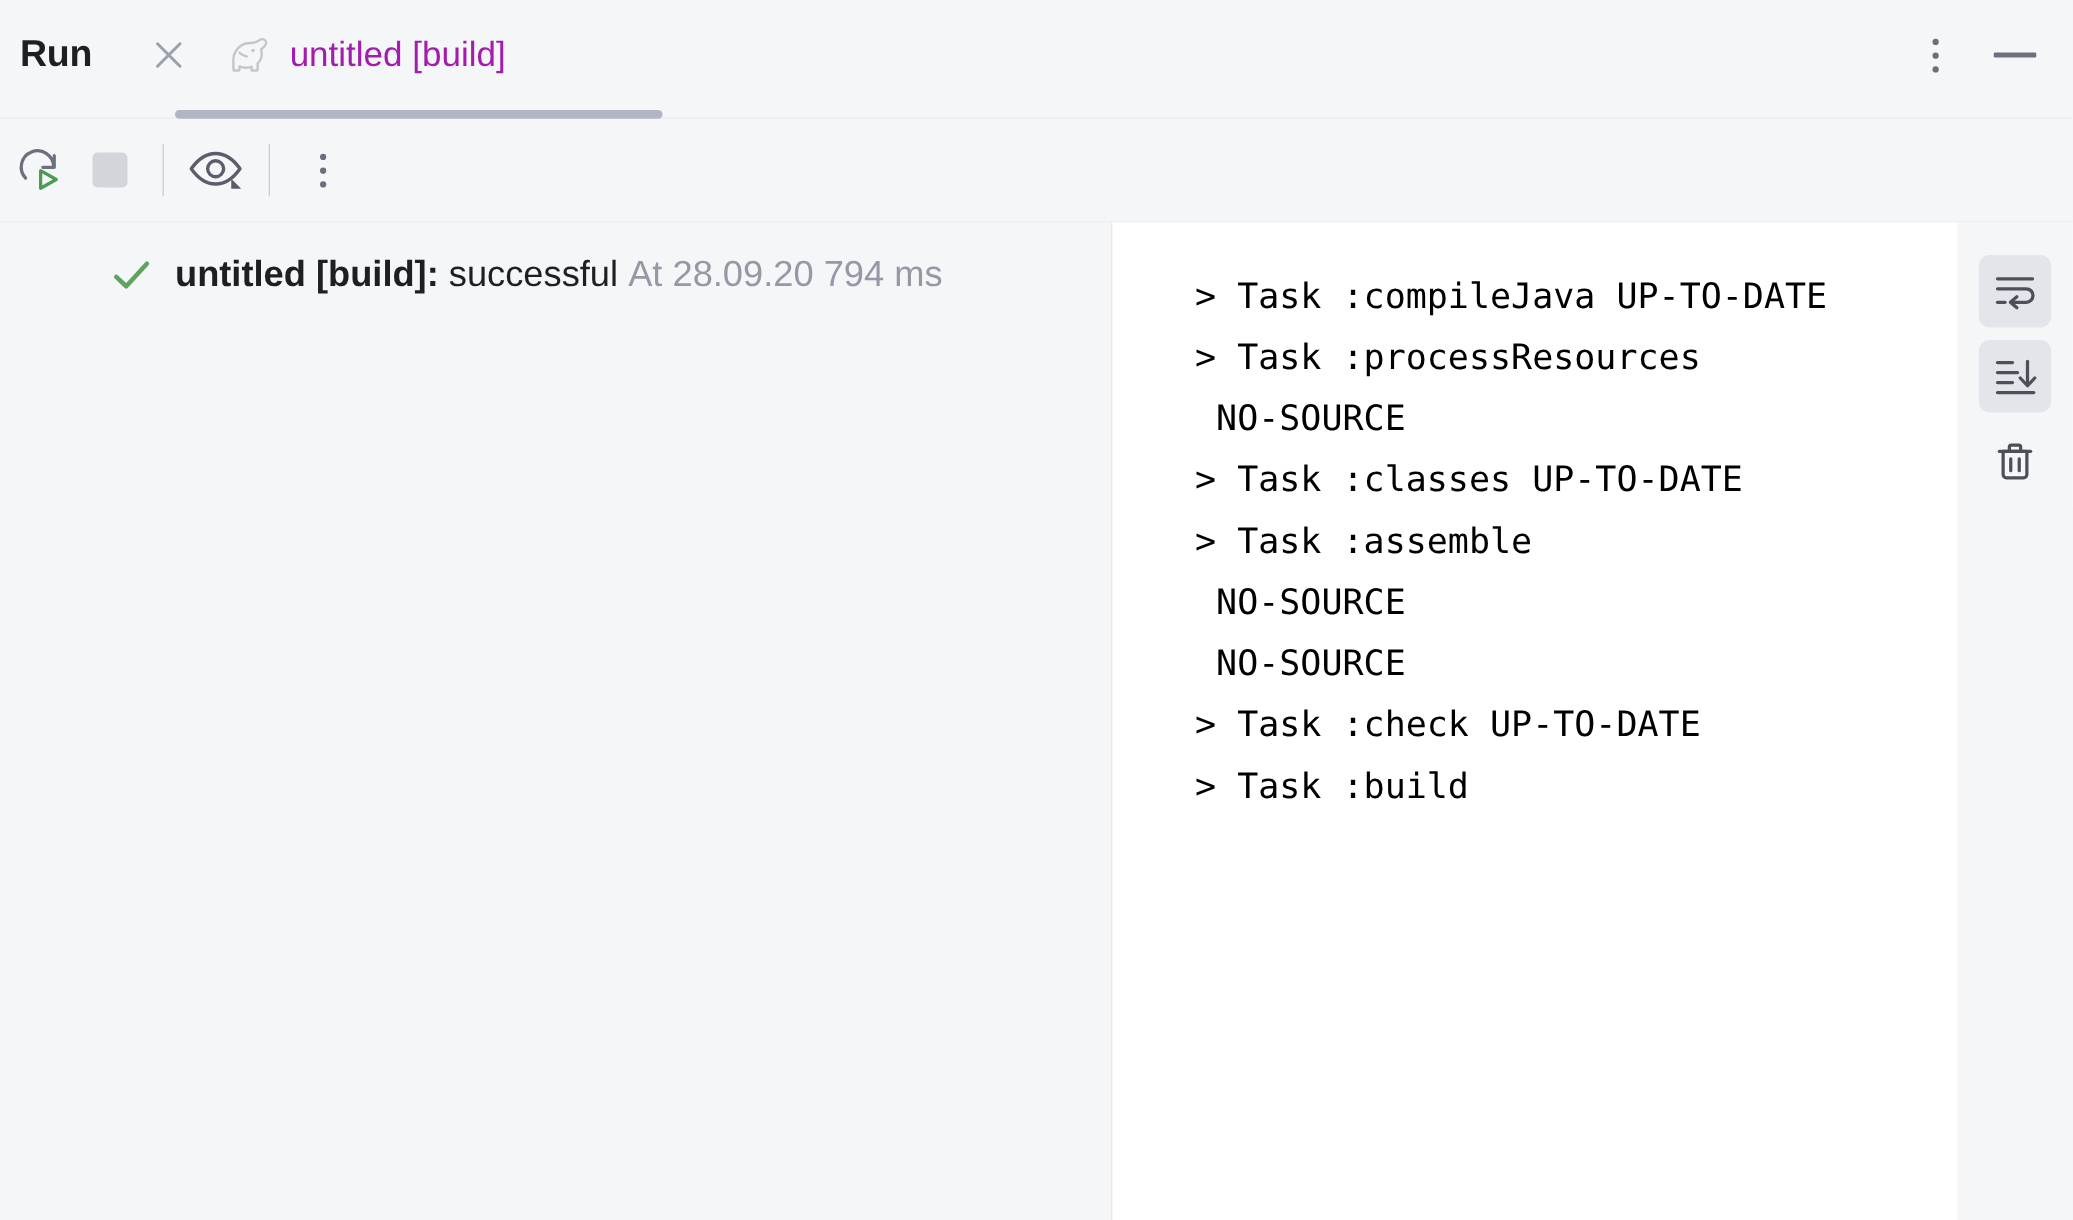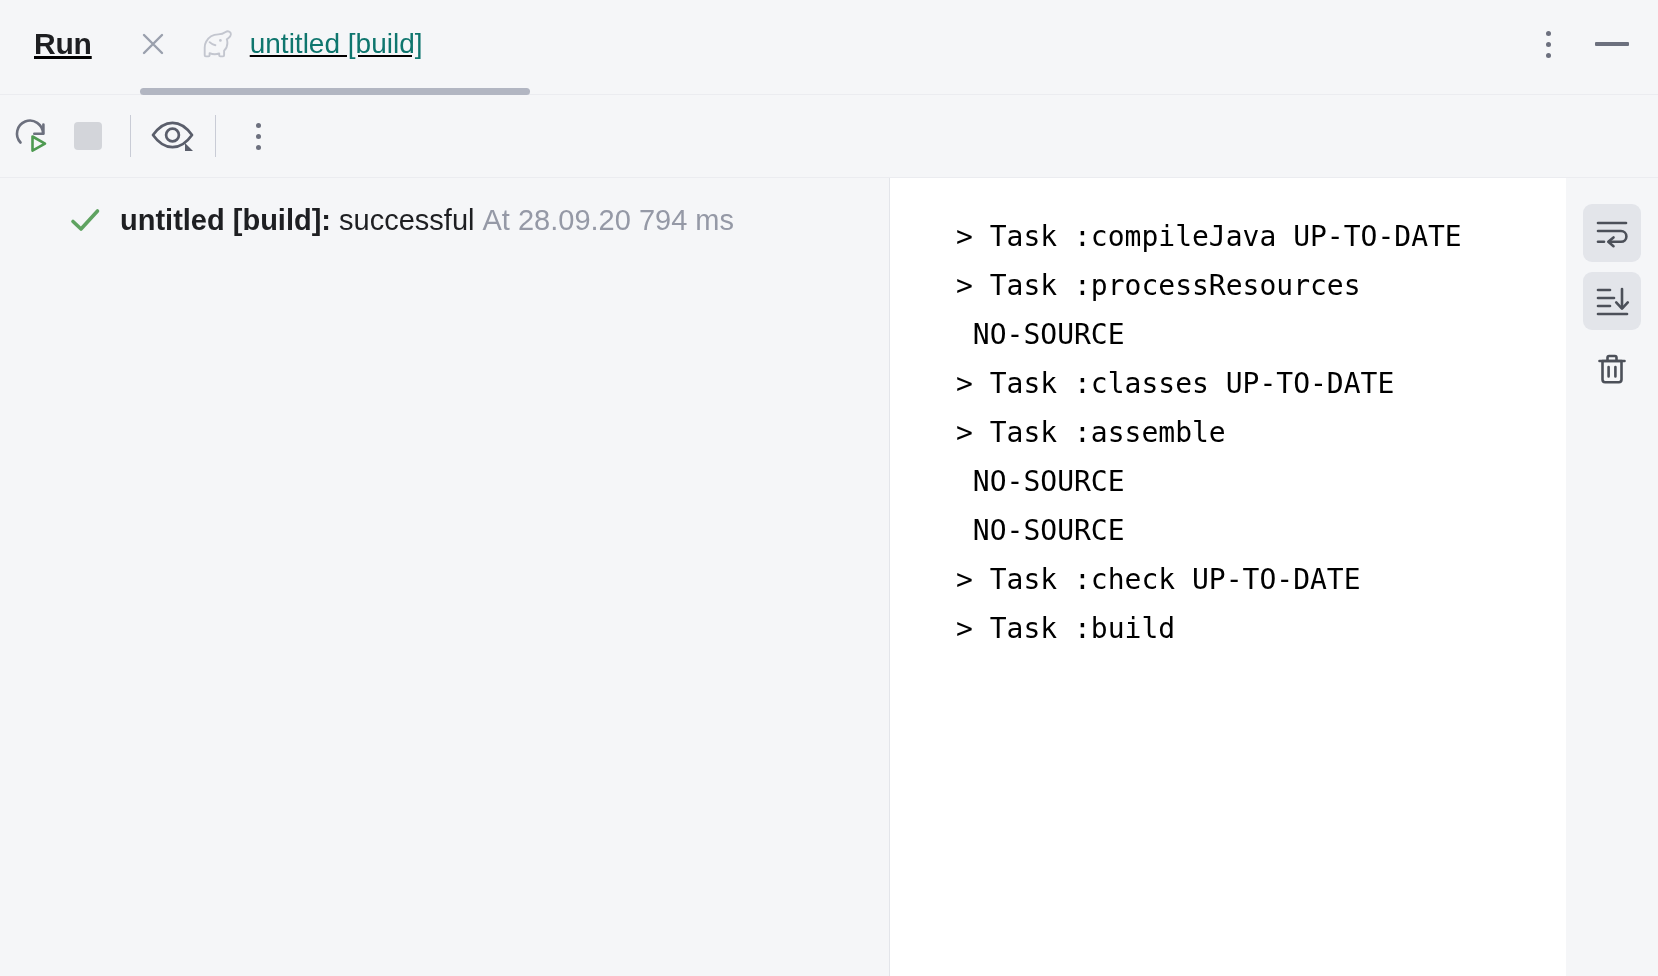--- a/index.html
+++ b/index.html
@@ -30,22 +30,21 @@
     flex: 0 0 94px;
     display: flex;
     align-items: flex-start;
     background: #f5f6f8;
     border-bottom: 1px solid #ebecf0;
   }
   .titlebar-left {
     display: flex;
     align-items: center;
     height: 88px;
-    padding-left: 34px;
-    text-decoration: underline;
+    padding-left: 16px;
   }
   .tool-title {
     font-size: 30px;
     font-weight: bold;
     color: #1e1f22;
     letter-spacing: -0.2px;
     margin-right: 44px;
   }
   .close-tab {
     width: 34px;
@@ -67,21 +66,21 @@
   .tab-icon {
     width: 34px;
     height: 34px;
     margin-right: 16px;
     display: flex;
     align-items: center;
     justify-content: center;
   }
   .tab-label {
     font-size: 28px;
-    color: #0f766e;
+    color: #a21caf;
     white-space: nowrap;
   }
   .tab-underline {
     position: absolute;
     left: 140px;
     top: 88px;
     width: 390px;
     height: 7px;
     border-radius: 4px;
     background: #b2b6c2;
@@ -165,21 +164,21 @@
     flex: 0 0 889px;
     background: #f5f6f8;
     border-right: 1px solid #e3e5ea;
     padding-top: 16px;
     overflow: hidden;
   }
   .tree-row {
     display: flex;
     align-items: center;
     height: 52px;
-    padding-left: 68px;
+    padding-left: 88px;
     cursor: pointer;
   }
   .tree-check {
     width: 34px;
     height: 34px;
     margin-right: 18px;
     display: flex;
     align-items: center;
     justify-content: center;
     flex: 0 0 34px;

